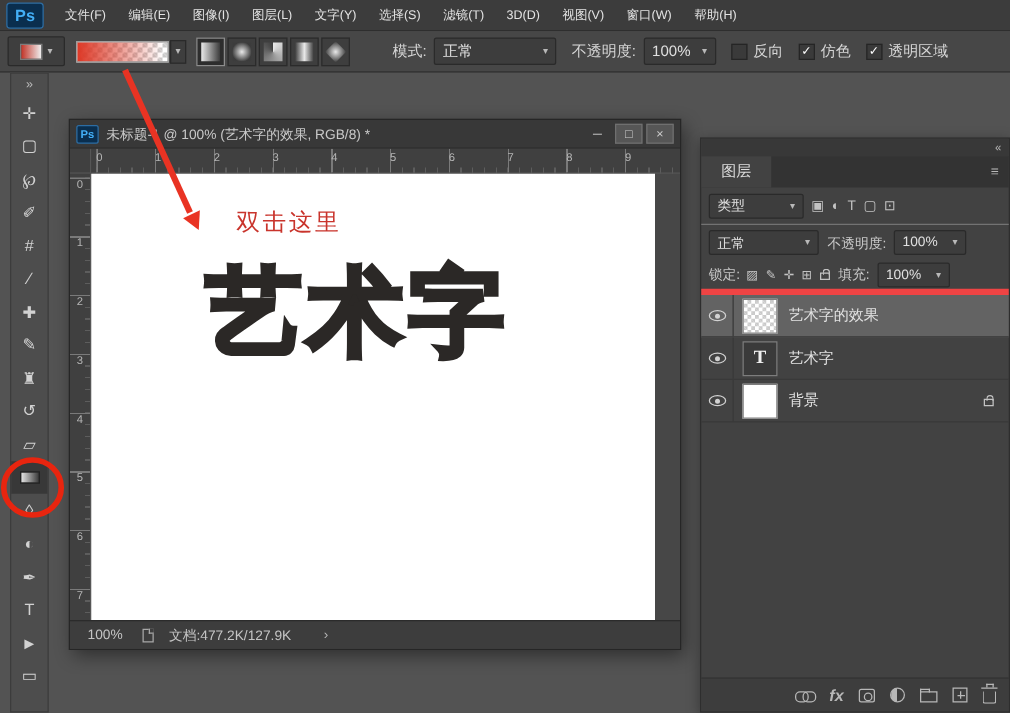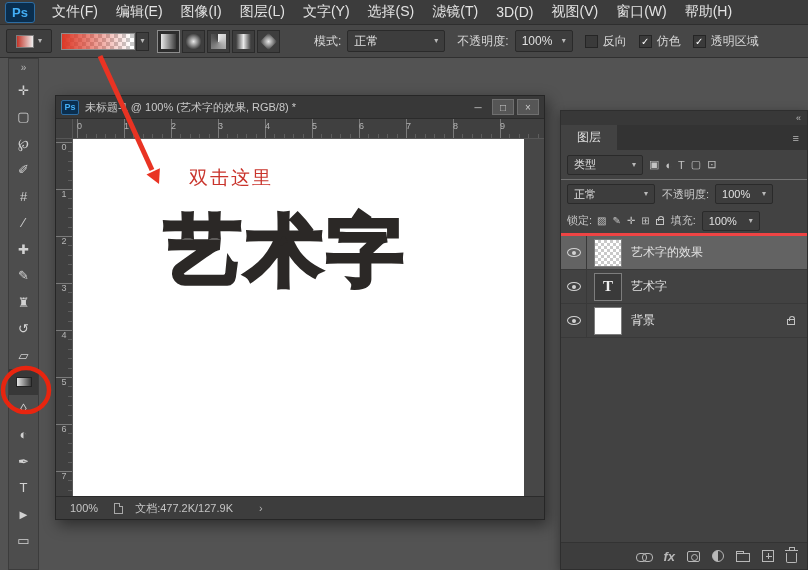--- a/index.html
+++ b/index.html
@@ -10,21 +10,21 @@
     -webkit-font-smoothing:antialiased;
   }
   *{box-sizing:border-box;}
 
   
   .menu-bar{position:absolute;left:0;top:0;width:808px;height:25px;background:#3c3c3c;
     border-bottom:1px solid #2e2e2e;display:flex;align-items:center;z-index:2;}
   .ps-logo{width:30px;height:21px;margin:0 8px 0 5px;background:#0a2e4e;color:#43aef5;
     font-weight:bold;font-size:13px;display:flex;align-items:center;justify-content:center;
     border-radius:3px;border:1px solid #2d6da3;flex:0 0 auto;}
-  .menu-item{color:#e3e3e3;font-size:14px;padding:0 9px;height:100%;display:flex;align-items:center;white-space:nowrap;}
+  .menu-item{color:#e3e3e3;font-size:10px;padding:0 9px;height:100%;display:flex;align-items:center;white-space:nowrap;}
 
   
   .options-bar{position:absolute;left:0;top:25px;width:808px;height:33px;background:#474747;
     border-bottom:1px solid #303030;display:flex;align-items:center;padding-left:6px;z-index:2;}
   .preset{width:46px;height:24px;background:#3e3e3e;border:1px solid #2a2a2a;border-radius:2px;
     display:flex;align-items:center;justify-content:center;gap:4px;flex:0 0 auto;}
   .preset .swatch{width:18px;height:13px;background:linear-gradient(90deg,#c23327,#efefef);border:1px solid #7c7c7c;}
   .dd-arrow{color:#b9b9b9;font-size:8px;line-height:1;}
   .checker{background-image:
       linear-gradient(45deg,#c9c9c9 25%,transparent 25%,transparent 75%,#c9c9c9 75%),
@@ -109,21 +109,21 @@
   .lp-tab{width:56px;background:#424242;color:#dedede;font-size:12px;display:flex;align-items:center;justify-content:center;}
   .lp-tab-menu{margin-left:auto;color:#b9b9b9;font-size:11px;display:flex;align-items:center;padding:0 8px;}
   .lp-row{display:flex;align-items:center;padding:0 6px;flex:0 0 auto;}
   .lp-filter{height:30px;border-bottom:1px solid #737373;}
   .sel-type{width:76px;height:20px;font-size:11px;margin-left:0;}
   .filter-icons{display:flex;gap:6px;margin-left:6px;color:#c3c3c3;font-size:11px;align-items:center;}
   .lp-blend{height:28px;}
   .sel-blend{width:88px;height:20px;font-size:11px;margin-left:0;}
   .lp-small-label{color:#c9c9c9;font-size:11px;margin-left:7px;white-space:nowrap;}
   .sel-small{width:58px;height:20px;font-size:11px;}
-  .lp-lock{height:28px;border-bottom:3px solid #ef4444;}
+  .lp-lock{height:28px;border-bottom:5px solid #ef4444;}
   .lock-icons{display:flex;gap:6px;margin-left:5px;color:#c3c3c3;font-size:10px;align-items:center;}
   .ico-padlock{width:8px;height:6px;border:1px solid #c3c3c3;position:relative;margin-top:3px;display:inline-block;}
   .ico-padlock::before{content:"";position:absolute;left:1px;top:-4px;width:4px;height:4px;
     border:1px solid #c3c3c3;border-bottom:none;border-radius:3px 3px 0 0;}
   .layer-row{height:34px;display:flex;align-items:center;border-bottom:1px solid #393939;flex:0 0 auto;}
   .layer-row.selected{background:#636363;}
   .eye-cell{width:26px;height:100%;display:flex;align-items:center;justify-content:center;border-right:1px solid #393939;}
   .eye{width:14px;height:9px;border:1px solid #d2d2d2;border-radius:50%;position:relative;}
   .eye::after{content:"";position:absolute;left:4px;top:1.5px;width:4px;height:4px;border-radius:50%;background:#d2d2d2;}
   .thumb{width:28px;height:28px;margin:0 9px 0 7px;border:1px solid #7d7d7d;flex:0 0 auto;}

